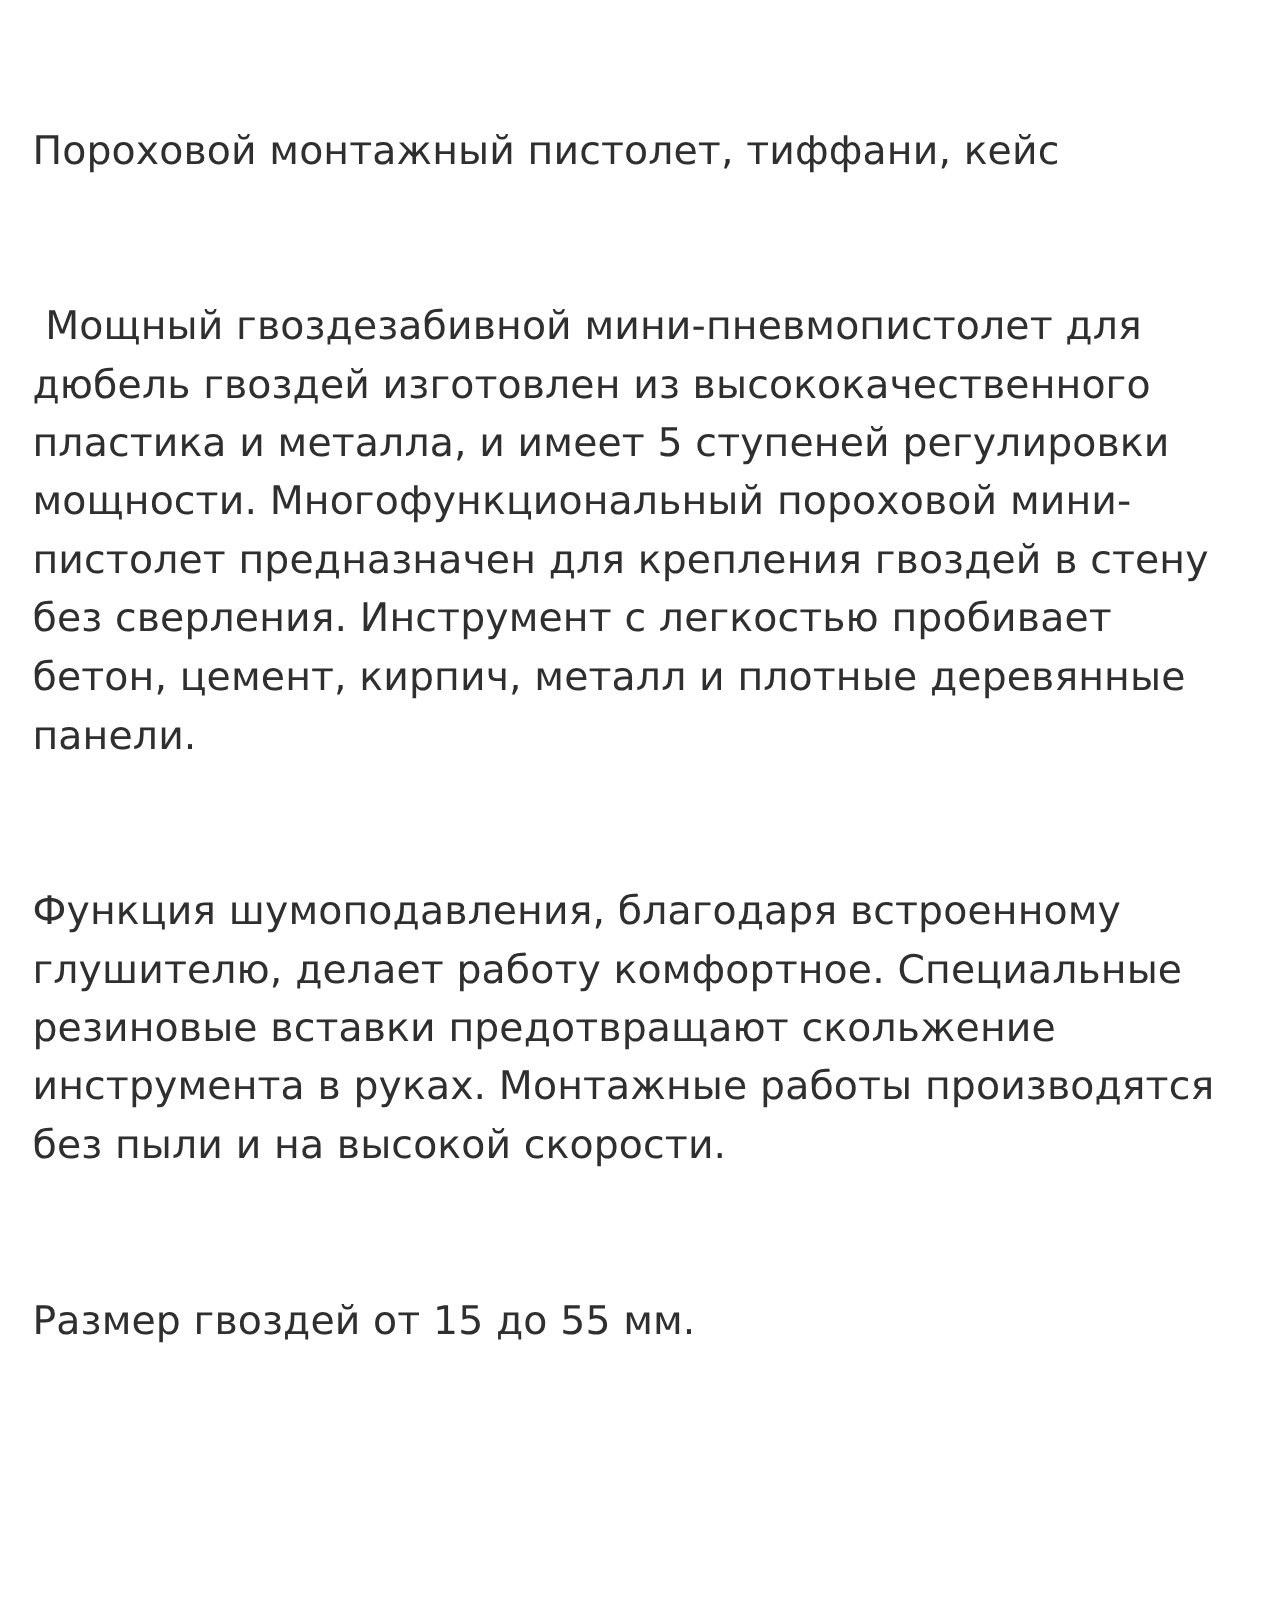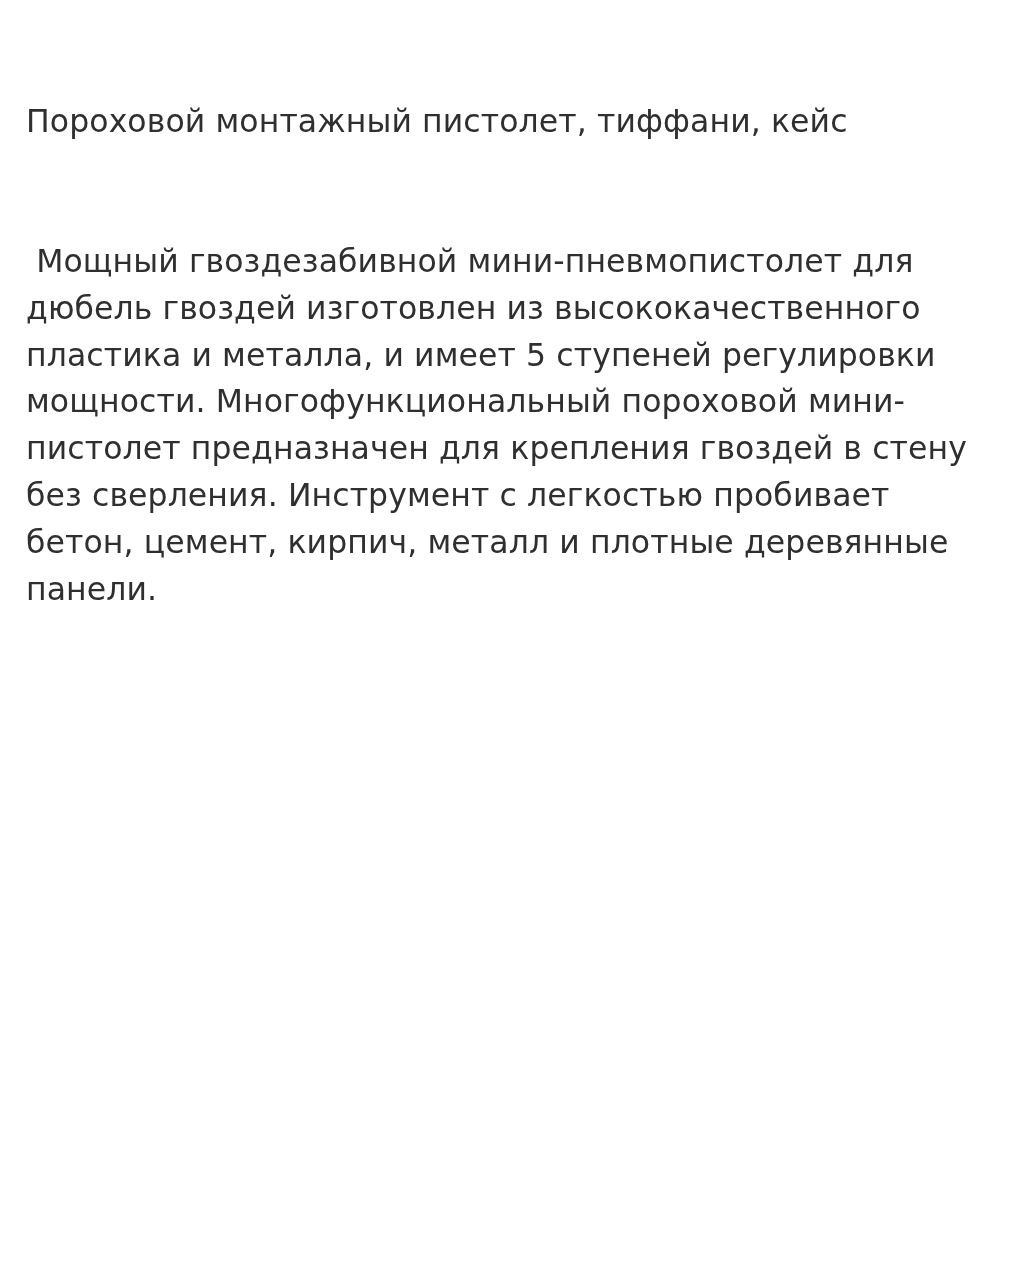--- a/index.html
+++ b/index.html
@@ -33,20 +33,22 @@
     margin: 0;
   }
 </style>
 </head>
 <body>
 
 <div class="page">
   <div class="desc">
     <p>Пороховой монтажный пистолет, тиффани, кейс</p>
     <p> Мощный гвоздезабивной мини-пневмопистолет для дюбель гвоздей изготовлен из высококачественного пластика и металла, и имеет 5 ступеней регулировки мощности. Многофункциональный пороховой мини-пистолет предназначен для крепления гвоздей в стену без сверления. Инструмент с легкостью пробивает бетон, цемент, кирпич, металл и плотные деревянные панели.</p>
+    <p>Функция шумоподавления, благодаря встроенному глушителю, делает работу комфортное. Специальные резиновые вставки предотвращают скольжение инструмента в руках. Монтажные работы производятся без пыли и на высокой скорости.</p>
+    <p>Размер гвоздей от 15 до 55 мм.</p>
     
     
     
     
     
     
     
     
     
   </div>

